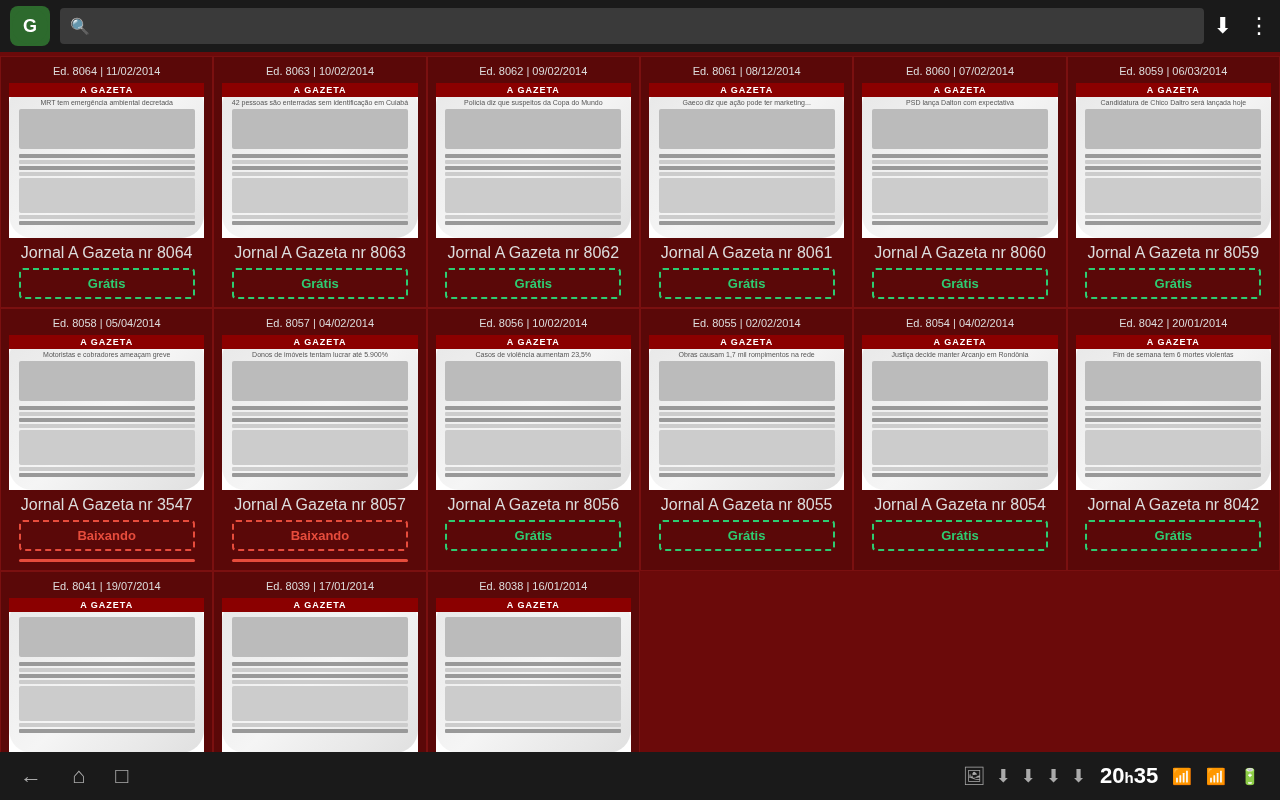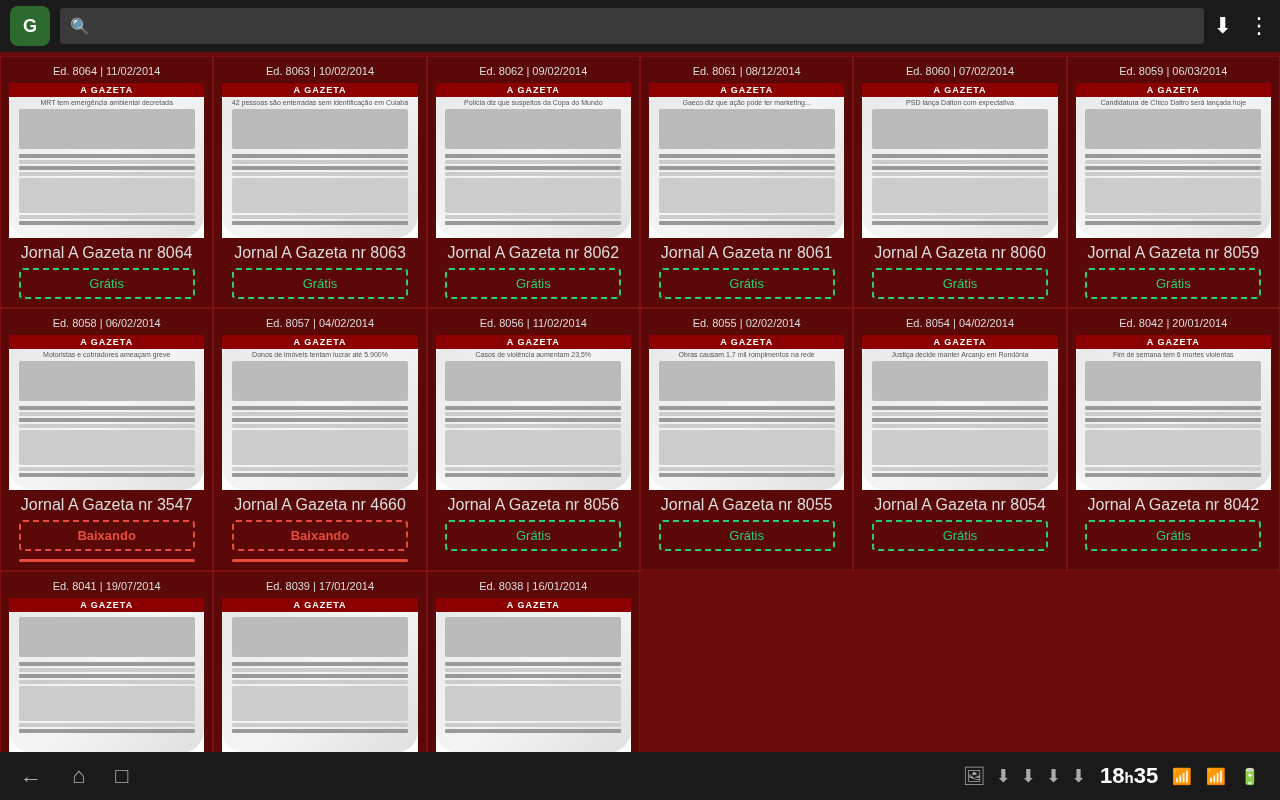--- a/index.html
+++ b/index.html
@@ -146,21 +146,21 @@
       color: #ddd;
       text-align: center;
     }
     .btn-gratis {
       background: transparent;
       border: 2px dashed #2ecc71;
       color: #2ecc71;
       padding: 6px 20px;
       border-radius: 4px;
       font-size: 13px;
-      font-weight: normal;
+      font-weight: bold;
       cursor: pointer;
       width: 90%;
       text-align: center;
     }
     .btn-baixando {
       background: transparent;
       border: 2px dashed #e74c3c;
       color: #e74c3c;
       padding: 6px 20px;
       border-radius: 4px;
@@ -379,21 +379,21 @@
     </div>
       </div>
       <div class="edition-name">Jornal A Gazeta nr 8059</div>
       <button class="btn-gratis">Grátis</button>
 
     </div>
     </div>
 
   <div class="grid-row" id="row2">
     <div class="edition-card">
-      <div class="edition-date">Ed. 8058 | 06/02/2014</div>
+      <div class="edition-date">Ed. 8058 | 05/04/2014</div>
       <div class="edition-cover">
 
     <div class="cover-placeholder">
       <div class="cover-header">A GAZETA</div>
       <div style="font-size:7px;color:#555;margin-top:2px;text-align:center;padding:0 4px;">Motoristas e cobradores ameaçam greve</div>
       <div class="cover-img-placeholder" style="height:40px;width:90%;background:#bbb;margin:3px auto;border-radius:2px;"></div>
       <div class="cover-lines" style="width:90%;margin:0 auto;">
         <div class="cover-line dark"></div>
         <div class="cover-line"></div>
         <div class="cover-line dark"></div>
@@ -420,26 +420,26 @@
         <div class="cover-line dark"></div>
         <div class="cover-line"></div>
         <div class="cover-line dark"></div>
         <div class="cover-line"></div>
         <div class="cover-img-placeholder" style="height:35px;width:100%;background:#ccc;margin:2px 0;border-radius:2px;"></div>
         <div class="cover-line"></div>
         <div class="cover-line dark"></div>
       </div>
     </div>
       </div>
-      <div class="edition-name">Jornal A Gazeta nr 4660</div>
+      <div class="edition-name">Jornal A Gazeta nr 8057</div>
       <button class="btn-baixando">Baixando</button>
       <div class="progress-bar"></div>
     </div>
     <div class="edition-card">
-      <div class="edition-date">Ed. 8056 | 11/02/2014</div>
+      <div class="edition-date">Ed. 8056 | 10/02/2014</div>
       <div class="edition-cover">
 
     <div class="cover-placeholder">
       <div class="cover-header">A GAZETA</div>
       <div style="font-size:7px;color:#555;margin-top:2px;text-align:center;padding:0 4px;">Casos de violência aumentam 23,5%</div>
       <div class="cover-img-placeholder" style="height:40px;width:90%;background:#bbb;margin:3px auto;border-radius:2px;"></div>
       <div class="cover-lines" style="width:90%;margin:0 auto;">
         <div class="cover-line dark"></div>
         <div class="cover-line"></div>
         <div class="cover-line dark"></div>
@@ -603,19 +603,19 @@
   </div>
   <div class="bottom-status">
     <div class="bottom-status-icons">
       <span class="status-icon">🖼</span>
       <span class="status-icon">⬇</span>
       <span class="status-icon">⬇</span>
       <span class="status-icon">⬇</span>
       <span class="status-icon">⬇</span>
     </div>
     <div class="time-display">
-      <span>18</span><span style="font-size:15px;">h</span><span>35</span>
+      <span>20</span><span style="font-size:15px;">h</span><span>35</span>
     </div>
     <span class="status-icon" style="font-size:16px;">📶</span>
     <span class="status-icon" style="font-size:16px;">📶</span>
     <span class="status-icon" style="font-size:16px;">🔋</span>
   </div>
 </div>
 
 </body></html>

